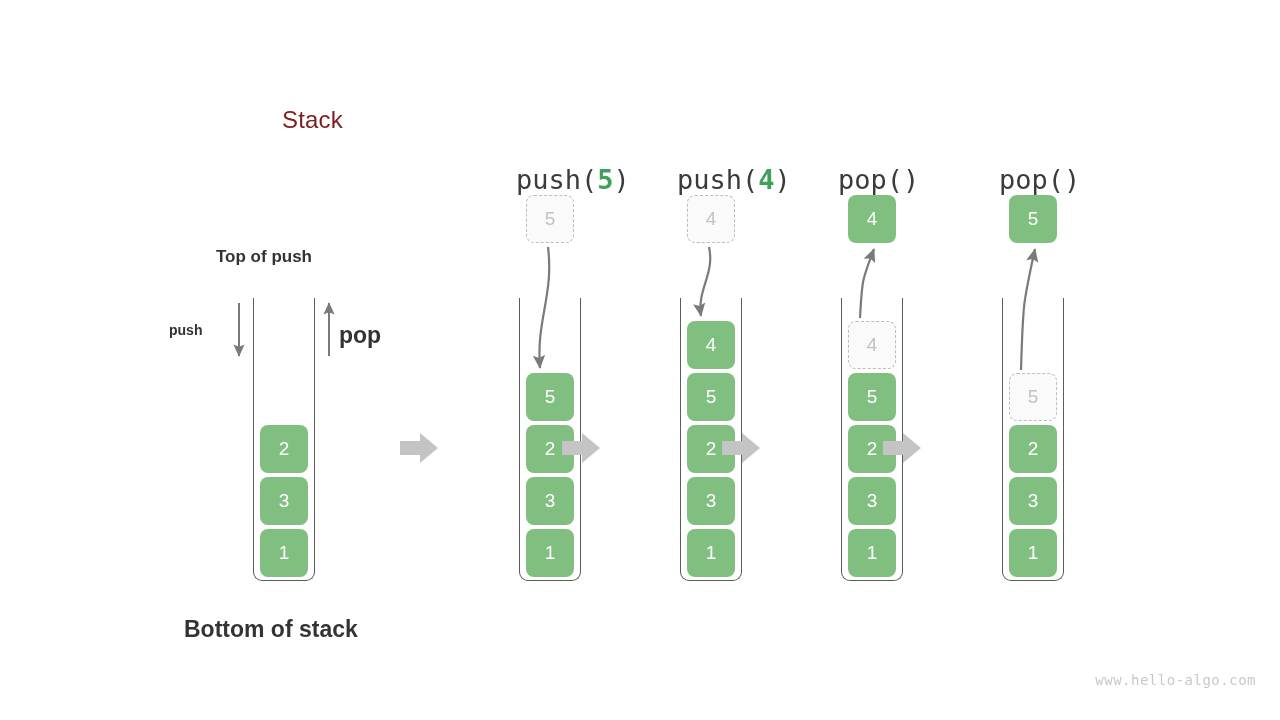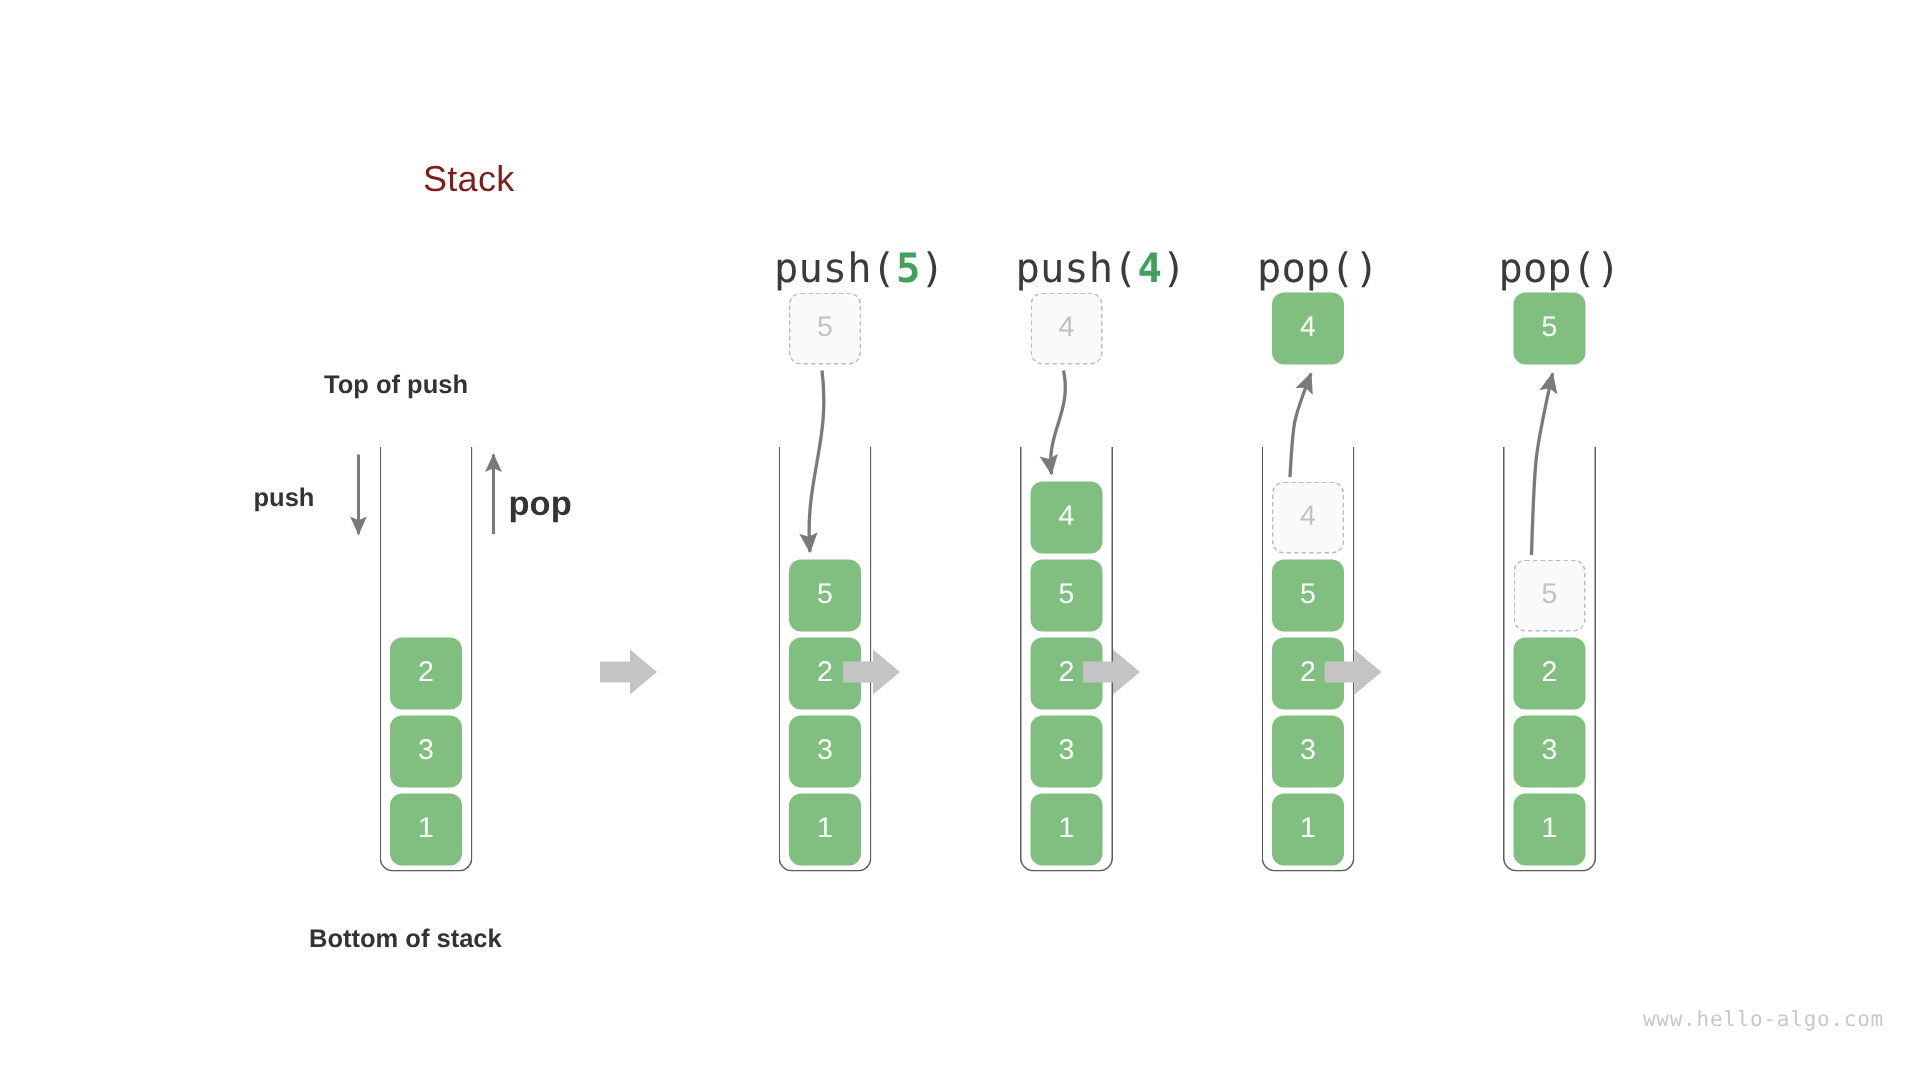--- a/index.html
+++ b/index.html
@@ -30,30 +30,30 @@
     margin-left: 32px;
   }
   #top-of-stack-label {
     left: 216px;
     top: 247px;
     font-size: 17px;
     font-weight: bold;
     color: #333333;
   }
   #bottom-of-stack-label {
-    left: 206px;
+    left: 184px;
     top: 616px;
-    font-size: 17px;
+    font-size: 23px;
     font-weight: bold;
     color: #333333;
   }
   #push-label {
     left: 169px;
     top: 322px;
-    font-size: 17px;
+    font-size: 14px;
     font-weight: bold;
     color: #333333;
   }
   #pop-label {
     left: 339px;
     top: 322px;
     font-size: 23px;
     font-weight: bold;
     color: #333333;
   }

